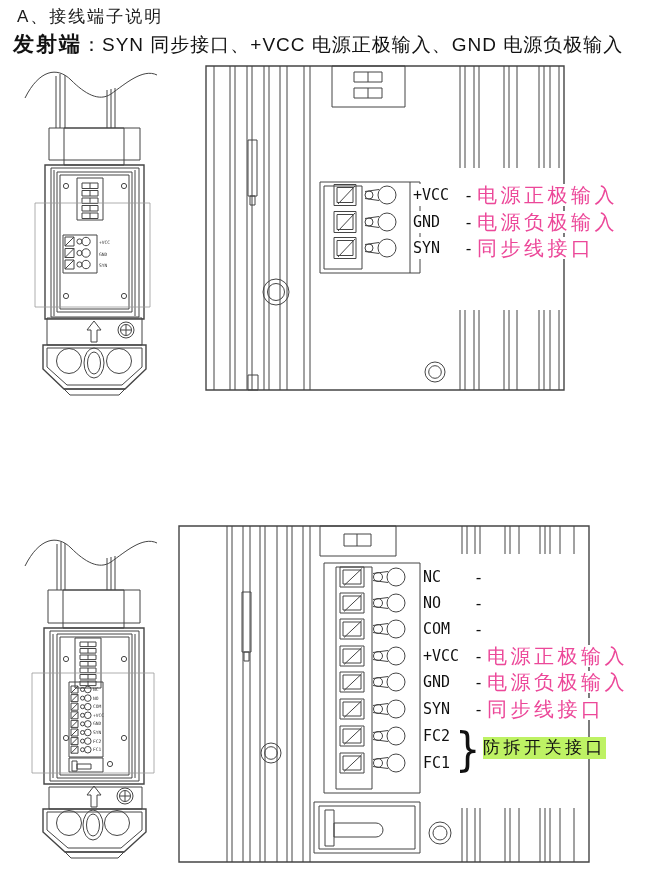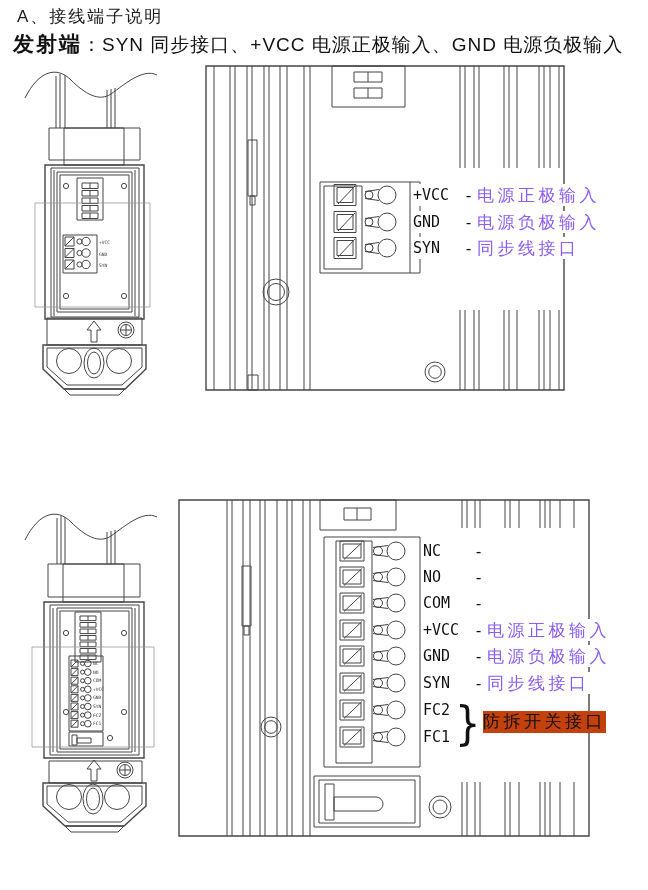--- a/index.html
+++ b/index.html
@@ -5,36 +5,36 @@
   html,body{margin:0;padding:0;background:#ffffff;}
   .page{position:relative;width:648px;height:890px;background:#fff;overflow:hidden;
         font-family:"Liberation Sans",sans-serif;color:#151515;margin-left:7px;}
   .doc-title{position:absolute;left:10px;top:5px;font-size:17px;letter-spacing:2px;color:#1a1a1a;}
   .heading{position:absolute;left:6px;font-size:19px;letter-spacing:1px;line-height:25px;color:#121212;}
   .heading .term{font-weight:bold;font-size:21px;letter-spacing:2px;}
   .tx-heading{top:31px;width:640px;}
   .rx-heading{top:441px;width:640px;}
   .section{position:absolute;left:0;width:588px;}
   .tx-section{top:58px;height:374px;}
-  .rx-section{top:496px;height:368px;padding-left:36px;}
+  .rx-section{top:522px;height:368px;padding-left:36px;}
   svg.art{position:absolute;left:0;top:0;}
   svg.art *{vector-effect:non-scaling-stroke;}
   .ln{fill:none;stroke:#454545;stroke-width:1;}
   .ln2{fill:none;stroke:#454545;stroke-width:1.4;}
   .thin{fill:none;stroke:#9a9a9a;stroke-width:0.8;}
   .devlabel{fill:#333;stroke:none;font-family:"DejaVu Sans Mono",monospace;font-size:4.6px;letter-spacing:0;}
   .callout{position:absolute;display:flex;align-items:center;height:22px;background:#fff;white-space:nowrap;}
   .c-name{font-family:"DejaVu Sans Mono","Liberation Mono",monospace;font-size:15px;color:#111;
           width:47px;flex:0 0 47px;}
   .c-dash{font-family:"DejaVu Sans Mono",monospace;font-size:16px;color:#111;width:17px;flex:0 0 17px;text-align:center;}
-  .c-desc{font-size:17px;letter-spacing:3.5px;color:#8b5cf6;}
+  .c-desc{font-size:20px;letter-spacing:3.5px;color:#ec4899;}
   .fc-name{width:auto;flex:0 0 auto;}
   .brace{position:absolute;font-family:"DejaVu Sans",sans-serif;font-size:40px;color:#111;
          transform:scaleY(1.15);transform-origin:center;background:#fff;line-height:50px;}
-  .tamper-desc{position:absolute;font-size:17px;letter-spacing:3.5px;color:#111;background:#c2410c;height:22px;line-height:22px;}
+  .tamper-desc{position:absolute;font-size:17px;letter-spacing:3.5px;color:#111;background:#bef264;height:22px;line-height:22px;}
 </style>
 </head>
 <body>
 
 <div class="page">
 
   <div class="doc-title">A、接线端子说明</div>
 
   <div class="heading tx-heading"><span class="term">发射端</span><span>：SYN 同步接口、+VCC 电源正极输入、GND 电源负极输入</span></div>
 

